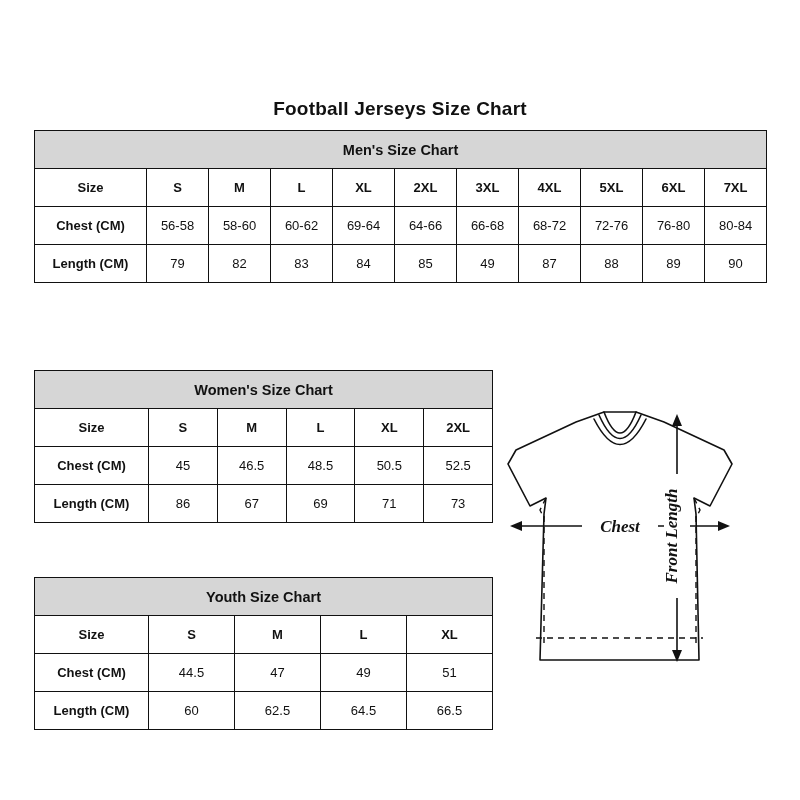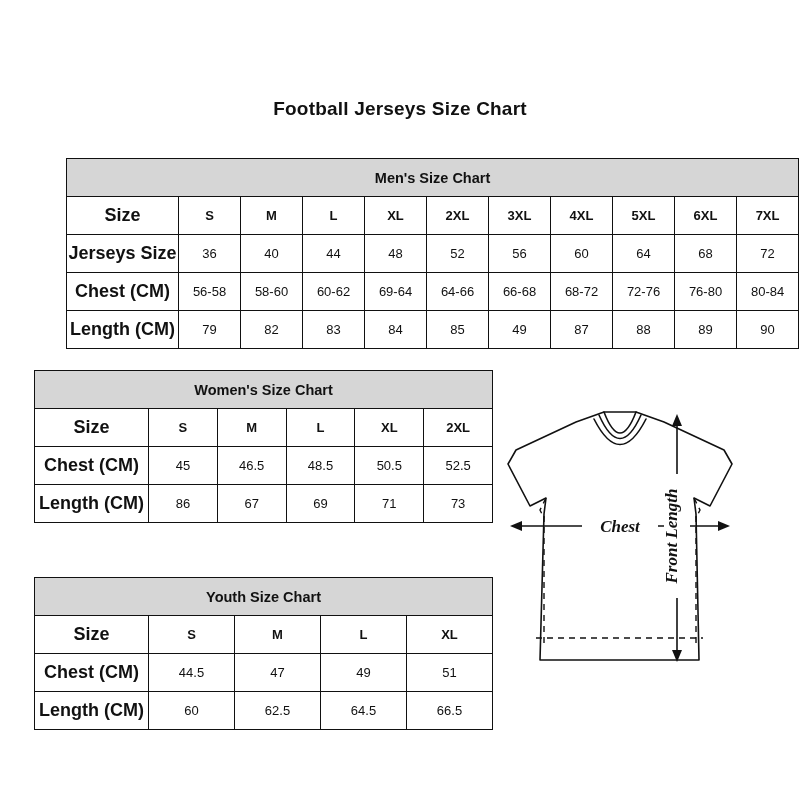--- a/index.html
+++ b/index.html
@@ -50,32 +50,31 @@
   }
   table.chart th.caption {
     background: #d6d6d6;
     font-weight: bold;
     font-size: 14.5px;
     height: 37px;
   }
   table.chart td.rowhead,
   table.chart th.rowhead {
     font-weight: bold;
-    font-size: 18px;
+    font-size: 13px;
   }
   table.chart td.colhead {
     font-weight: bold;
   }
 
   
   #men-table {
-    top: 158px;
+    top: 130px;
     left: 34px;
     width: 732px;
-    margin-left: 32px;
   }
   #men-table col.lbl { width: 112px; }
   #men-table col.d   { width: 62px; }
 
   
   #women-table {
     top: 370px;
     left: 34px;
     width: 458px;
   }
@@ -139,33 +138,20 @@
         <td class="colhead">S</td>
         <td class="colhead">M</td>
         <td class="colhead">L</td>
         <td class="colhead">XL</td>
         <td class="colhead">2XL</td>
         <td class="colhead">3XL</td>
         <td class="colhead">4XL</td>
         <td class="colhead">5XL</td>
         <td class="colhead">6XL</td>
         <td class="colhead">7XL</td>
-      </tr>
-      <tr>
-        <td class="rowhead">Jerseys Size</td>
-        <td>36</td>
-        <td>40</td>
-        <td>44</td>
-        <td>48</td>
-        <td>52</td>
-        <td>56</td>
-        <td>60</td>
-        <td>64</td>
-        <td>68</td>
-        <td>72</td>
       </tr>
       <tr>
         <td class="rowhead">Chest (CM)</td>
         <td>56-58</td>
         <td>58-60</td>
         <td>60-62</td>
         <td>69-64</td>
         <td>64-66</td>
         <td>66-68</td>
         <td>68-72</td>

